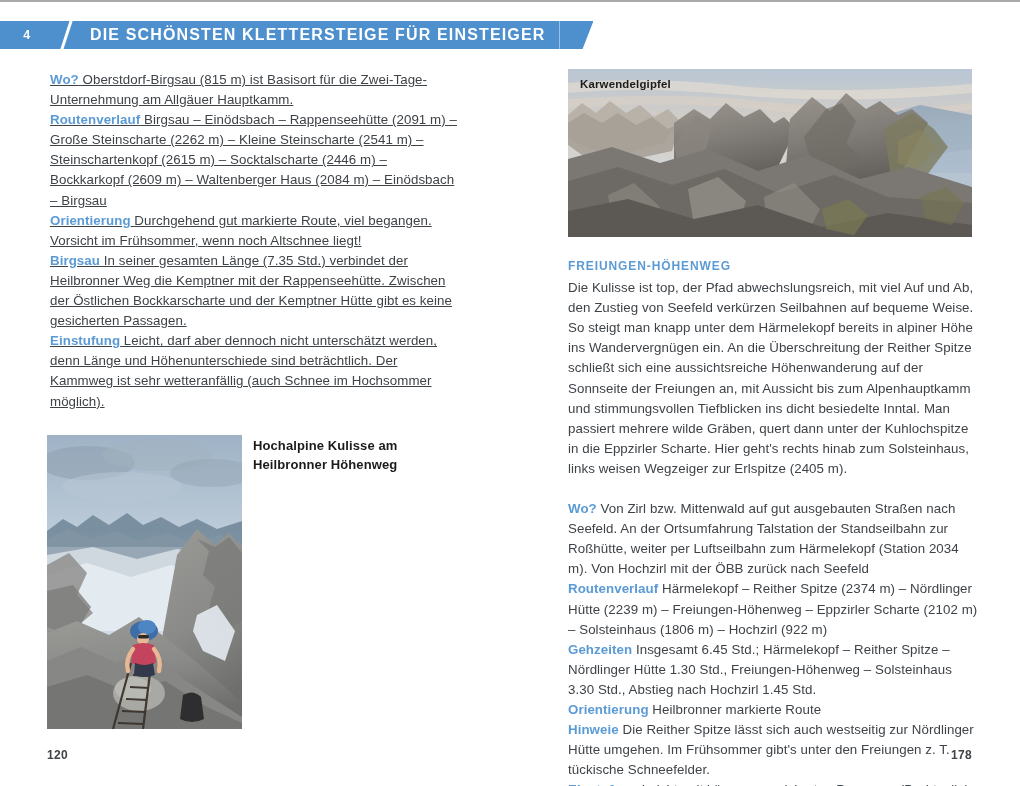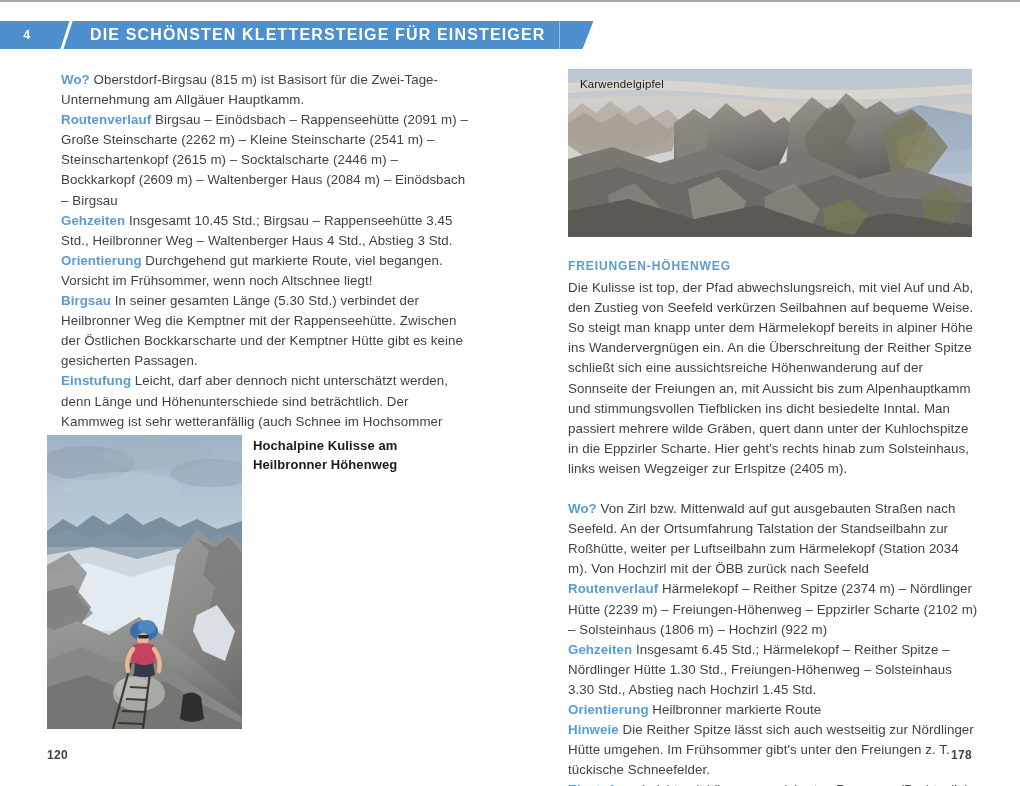--- a/index.html
+++ b/index.html
@@ -78,21 +78,21 @@
     -webkit-clip-path: polygon(0 0, 100% 0, 68% 100%, 0 100%);
     clip-path: polygon(0 0, 100% 0, 68% 100%, 0 100%);
   }
 
   
   .col {
     position: absolute;
     top: 68px;
     width: 412px;
   }
-  .col-left  { left: 61px;  }
+  .col-left  { left: 50px; text-decoration: underline;  }
   .col-right { left: 568px; }
 
   .body-text {
     font-size: 13.3px;
     line-height: 20.1px;
     color: #3e4348;
     letter-spacing: 0.005em;
   }
   .body-text p {
     margin: 0;
@@ -132,21 +132,21 @@
     left: 47px;
     top: 433px;
     width: 195px;
     height: 294px;
   }
   .photo-caption-overlay {
     position: absolute;
     left: 12px;
     top: 9px;
     font-size: 11.4px;
-    font-weight: normal;
+    font-weight: bold;
     color: #1b1b1b;
     letter-spacing: 0.2px;
   }
   .side-caption {
     position: absolute;
     left: 253px;
     top: 434px;
     width: 215px;
     font-size: 13px;
     font-weight: bold;
@@ -177,23 +177,22 @@
     <div class="banner-slash"></div>
     <div class="banner-title-wrap">
       <span class="banner-title">DIE SCHÖNSTEN KLETTERSTEIGE FÜR EINSTEIGER</span>
     </div>
     <div class="banner-tail"></div>
   </div>
 
   <div class="col col-left body-text">
     <p><span class="lbl">Wo?</span><span> Oberstdorf-Birgsau (815 m) ist Basisort für die Zwei-Tage-Unternehmung am Allgäuer Hauptkamm.</span></p>
     <p><span class="lbl">Routenverlauf</span><span> Birgsau – Einödsbach – Rappenseehütte (2091 m) – Große Steinscharte (2262 m) – Kleine Steinscharte (2541 m) – Steinschartenkopf (2615 m) – Socktalscharte (2446 m) – Bockkarkopf (2609 m) – Waltenberger Haus (2084 m) – Einödsbach – Birgsau</span></p>
-    <p><span class="lbl">Gehzeiten</span><span> Insgesamt 10.45 Std.; Birgsau – Rappenseehütte 3.45 Std., Heilbronner Weg – Waltenberger Haus 4 Std., Abstieg 3 Std.</span></p>
     <p><span class="lbl">Orientierung</span><span> Durchgehend gut markierte Route, viel begangen. Vorsicht im Frühsommer, wenn noch Altschnee liegt!</span></p>
-    <p><span class="lbl">Birgsau</span><span> In seiner gesamten Länge (5.30 Std.) verbindet der Heilbronner Weg die Kemptner mit der Rappenseehütte. Zwischen der Östlichen Bockkarscharte und der Kemptner Hütte gibt es keine gesicherten Passagen.</span></p>
+    <p><span class="lbl">Birgsau</span><span> In seiner gesamten Länge (7.35 Std.) verbindet der Heilbronner Weg die Kemptner mit der Rappenseehütte. Zwischen der Östlichen Bockkarscharte und der Kemptner Hütte gibt es keine gesicherten Passagen.</span></p>
     <p><span class="lbl">Einstufung</span><span> Leicht, darf aber dennoch nicht unterschätzt werden, denn Länge und Höhenunterschiede sind beträchtlich. Der Kammweg ist sehr wetteranfällig (auch Schnee im Hochsommer möglich).</span></p>
   </div>
 
   <div class="photo photo-bottom-left">
     <svg viewBox="0 0 195 294" preserveAspectRatio="none">
       <defs>
         <linearGradient id="skyG" x1="0" y1="0" x2="0" y2="1">
           <stop offset="0%" stop-color="#9fb3c6"></stop>
           <stop offset="42%" stop-color="#c4d2dd"></stop>
           <stop offset="100%" stop-color="#dce6ee"></stop>

